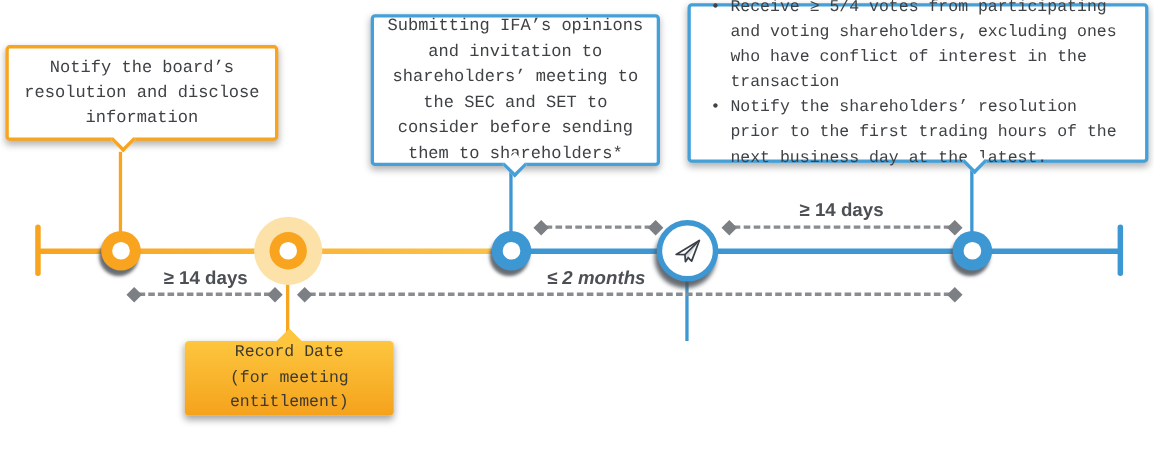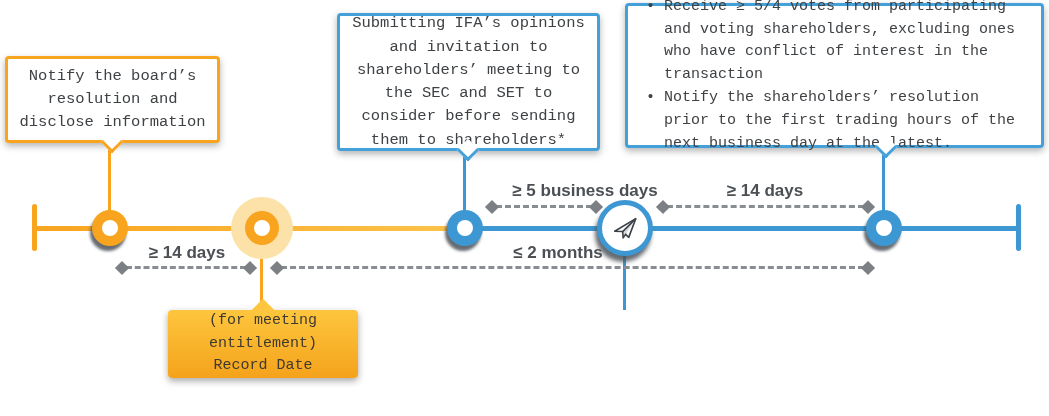--- a/index.html
+++ b/index.html
@@ -84,24 +84,23 @@
 
   <div class="diamond" style="left:487px; top:202px;"></div>
   <div class="diamond" style="left:591px; top:202px;"></div>
   <div class="diamond" style="left:658px; top:202px;"></div>
   <div class="diamond" style="left:863px; top:202px;"></div>
   <div class="diamond" style="left:117px; top:263px;"></div>
   <div class="diamond" style="left:245px; top:263px;"></div>
   <div class="diamond" style="left:272px; top:263px;"></div>
   <div class="diamond" style="left:863px; top:263px;"></div>
 
-  <div class="mlabel" style="left:460px; width:250px; top:181px;">≥ 5 business days</div>
   <div class="mlabel" style="left:665px; width:200px; top:181px;">≥ 14 days</div>
   <div class="mlabel" style="left:87px; width:200px; top:243px;">≥ 14 days</div>
-  <div class="mlabel" style="left:458px; width:200px; top:243px;">≤ 2 months</div>
+  <div class="mlabel" style="left:442px; width:200px; top:243px;font-style:italic;">≤ 2 months</div>
 
   <div class="node node-sm" style="left:92px; top:210px; background:var(--orange);">
     <div class="dot"></div>
   </div>
   <div class="node node-cream" style="left:231px; top:197px;">
     <div class="ring">
         <div class="dot"></div>
       </div>
   </div>
   <div class="node node-sm" style="left:447px; top:210px; background:var(--blue);">
@@ -112,21 +111,21 @@
       <g fill="none" stroke="#3C4148" stroke-width="1.7" stroke-linejoin="round">
         <path d="M5 19.5 L27.5 6 L20 26 L13.5 19.8 Z" fill="#fff"></path>
         <path d="M27.5 6 L13.5 19.8 L14 26.5 L17.2 22" fill="#d9dcdf"></path>
       </g>
     </svg>
   </div>
   <div class="node node-sm" style="left:866px; top:210px; background:var(--blue);">
     <div class="dot"></div>
   </div>
 
-  <div class="callout co-orange" style="left:5px; top:56px; width:215px; height:87px; padding:6px 10px;">
+  <div class="callout co-orange" style="left:5px; top:41px; width:248px; height:87px; padding:6px 10px;">
     <div>Notify the board’s resolution and disclose information</div>
     <div class="ptr ptr-down ptr-orange" style="left:96px;"></div>
   </div>
 
   <div class="callout co-blue" style="left:337px; top:13px; width:263px; height:138px; padding:8px 12px;">
     <div>Submitting IFA’s opinions and invitation to shareholders’ meeting to the SEC and SET to consider before sending them to shareholders*</div>
     <div class="ptr ptr-down ptr-blue" style="left:120px;"></div>
   </div>
 
   <div class="callout co-blue bullets" style="left:625px; top:3px; width:419px; height:145px; padding:10px 14px;">
@@ -136,18 +135,18 @@
     </div>
     <div class="bullet-row">
       <span class="b">•</span>
       <span>Notify the shareholders’ resolution prior to the first trading hours of the next business day at the latest.</span>
     </div>
     <div class="ptr ptr-down ptr-blue" style="left:250px;"></div>
   </div>
 
   <div class="callout co-record" style="left:168px; top:310px; width:190px; height:68px; padding:4px 8px; font-size:15px;">
     <div class="ptr-rec" style="left:87px;"></div>
+    <div class="rd-line">Record Date</div>
     <div class="rd-line">(for meeting entitlement)</div>
-    <div class="rd-line">Record Date</div>
   </div>
 
 
 </div>
 
 </body></html>

